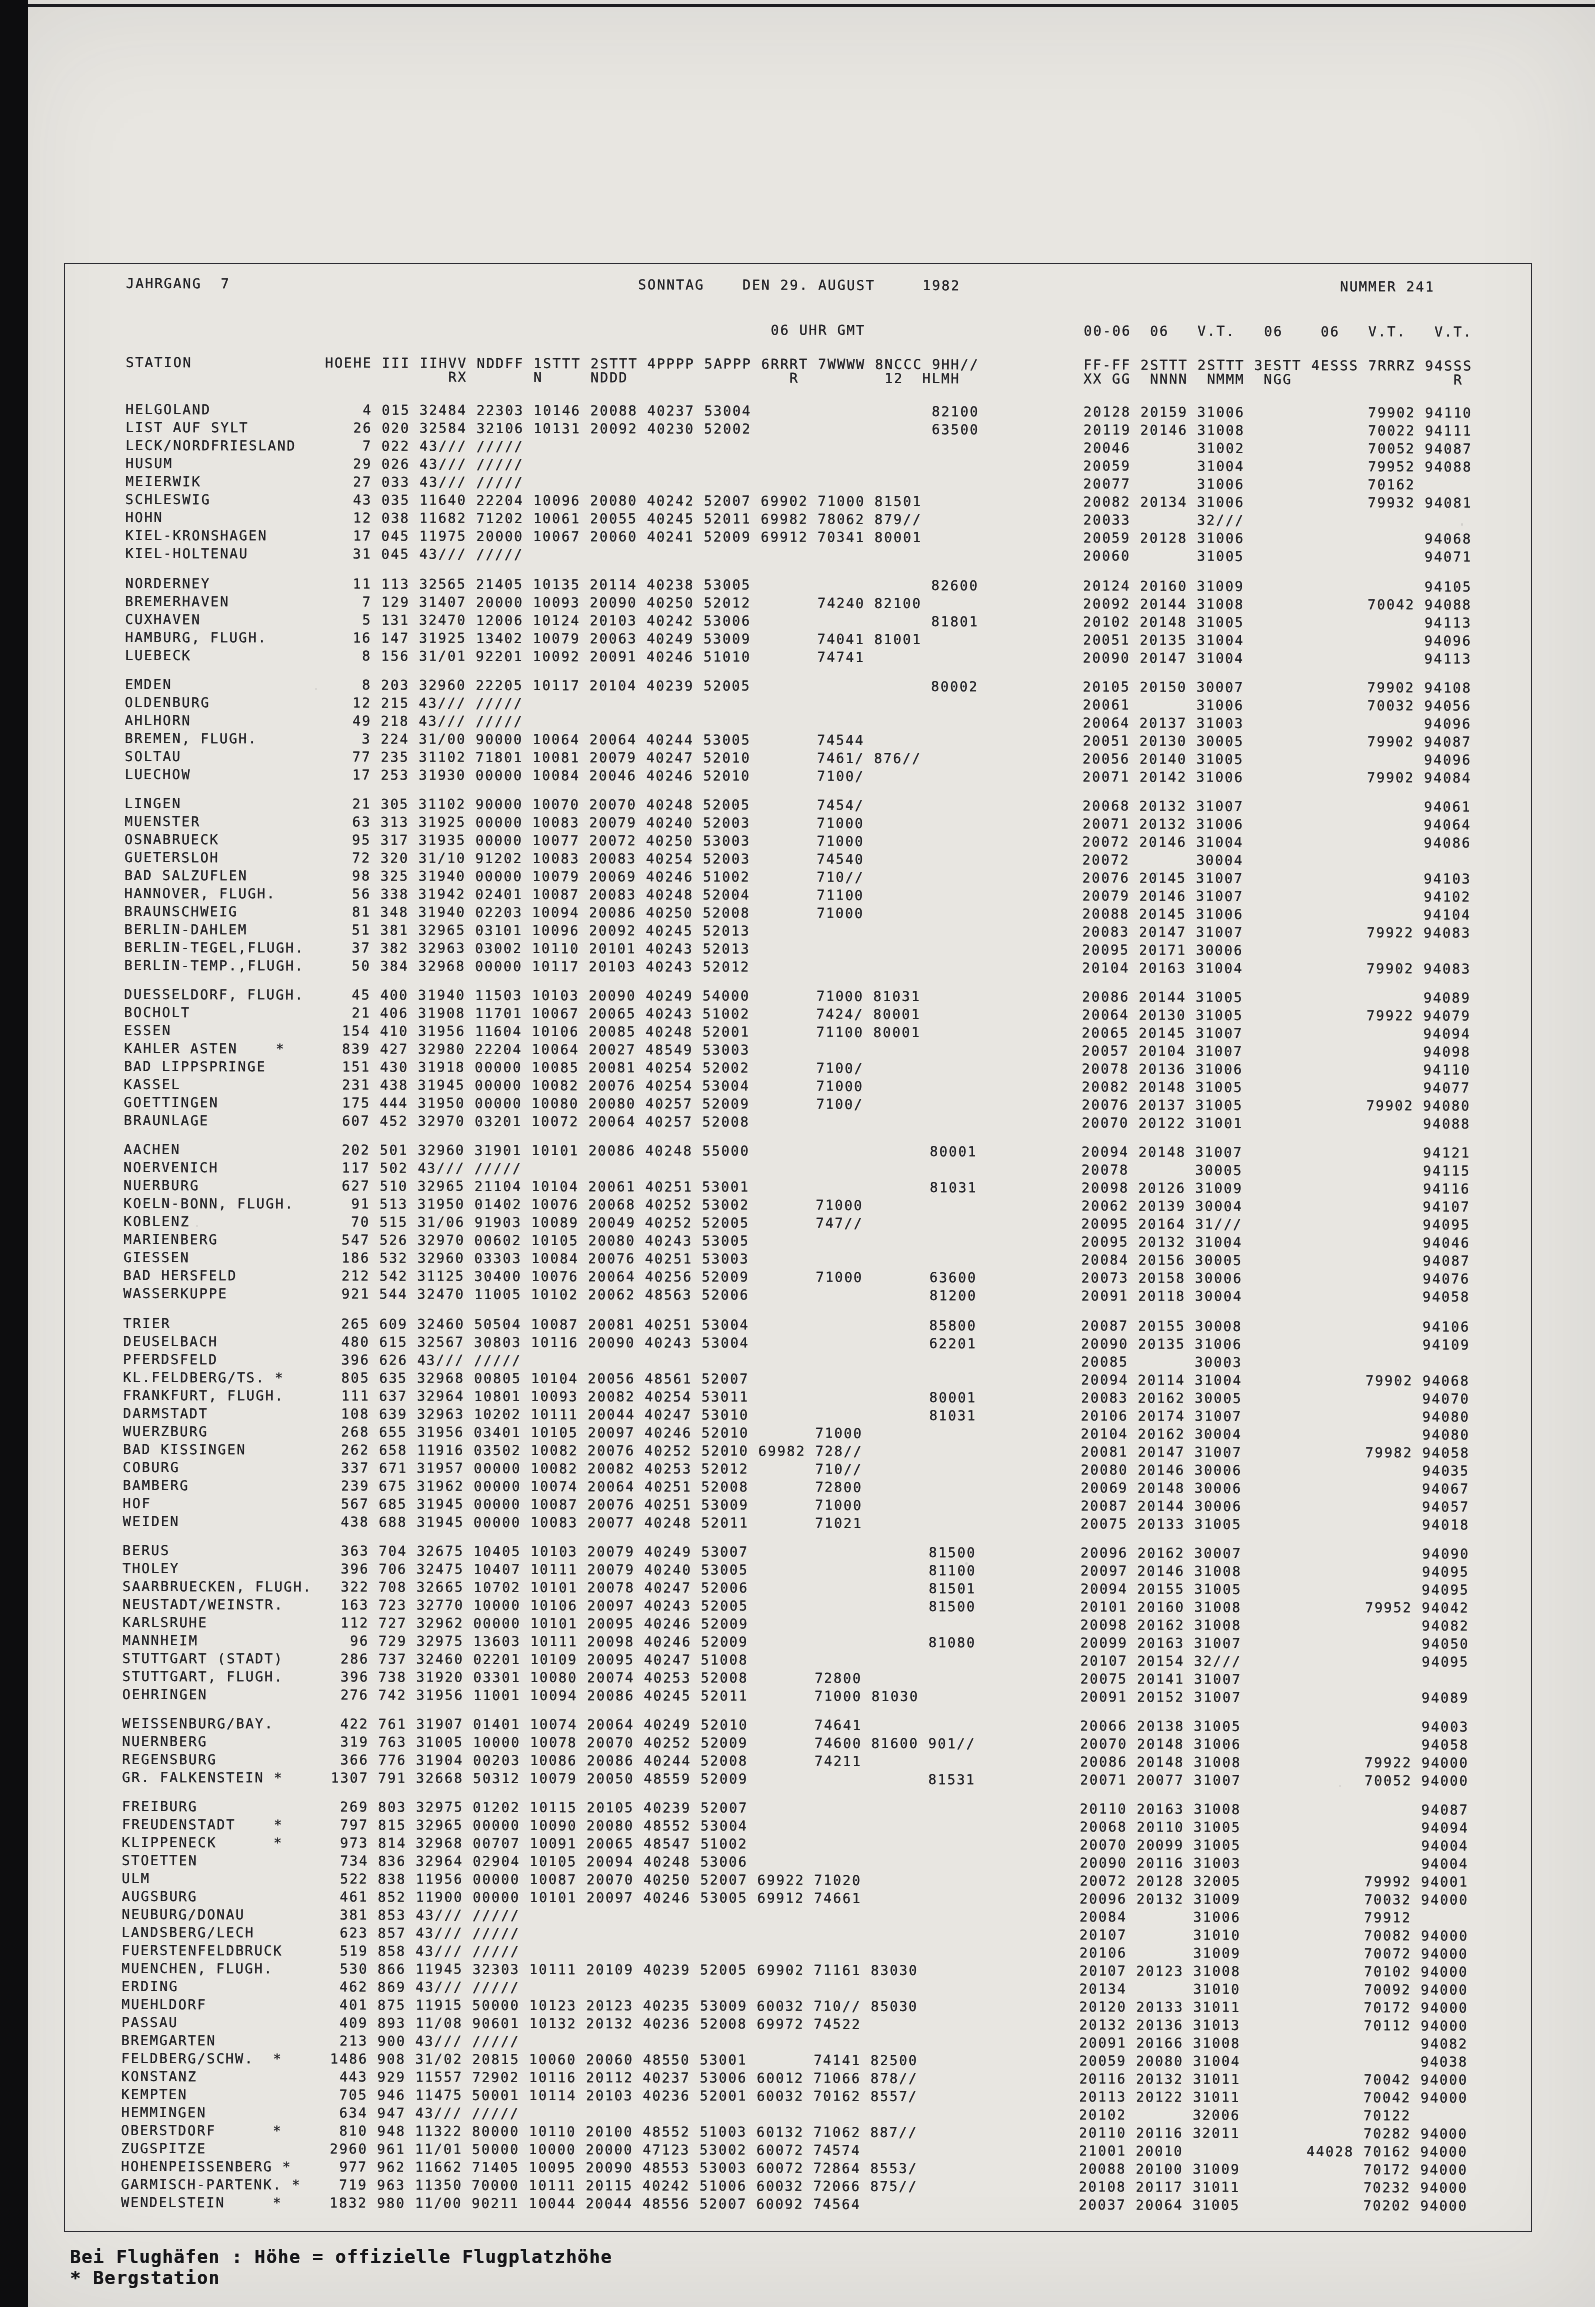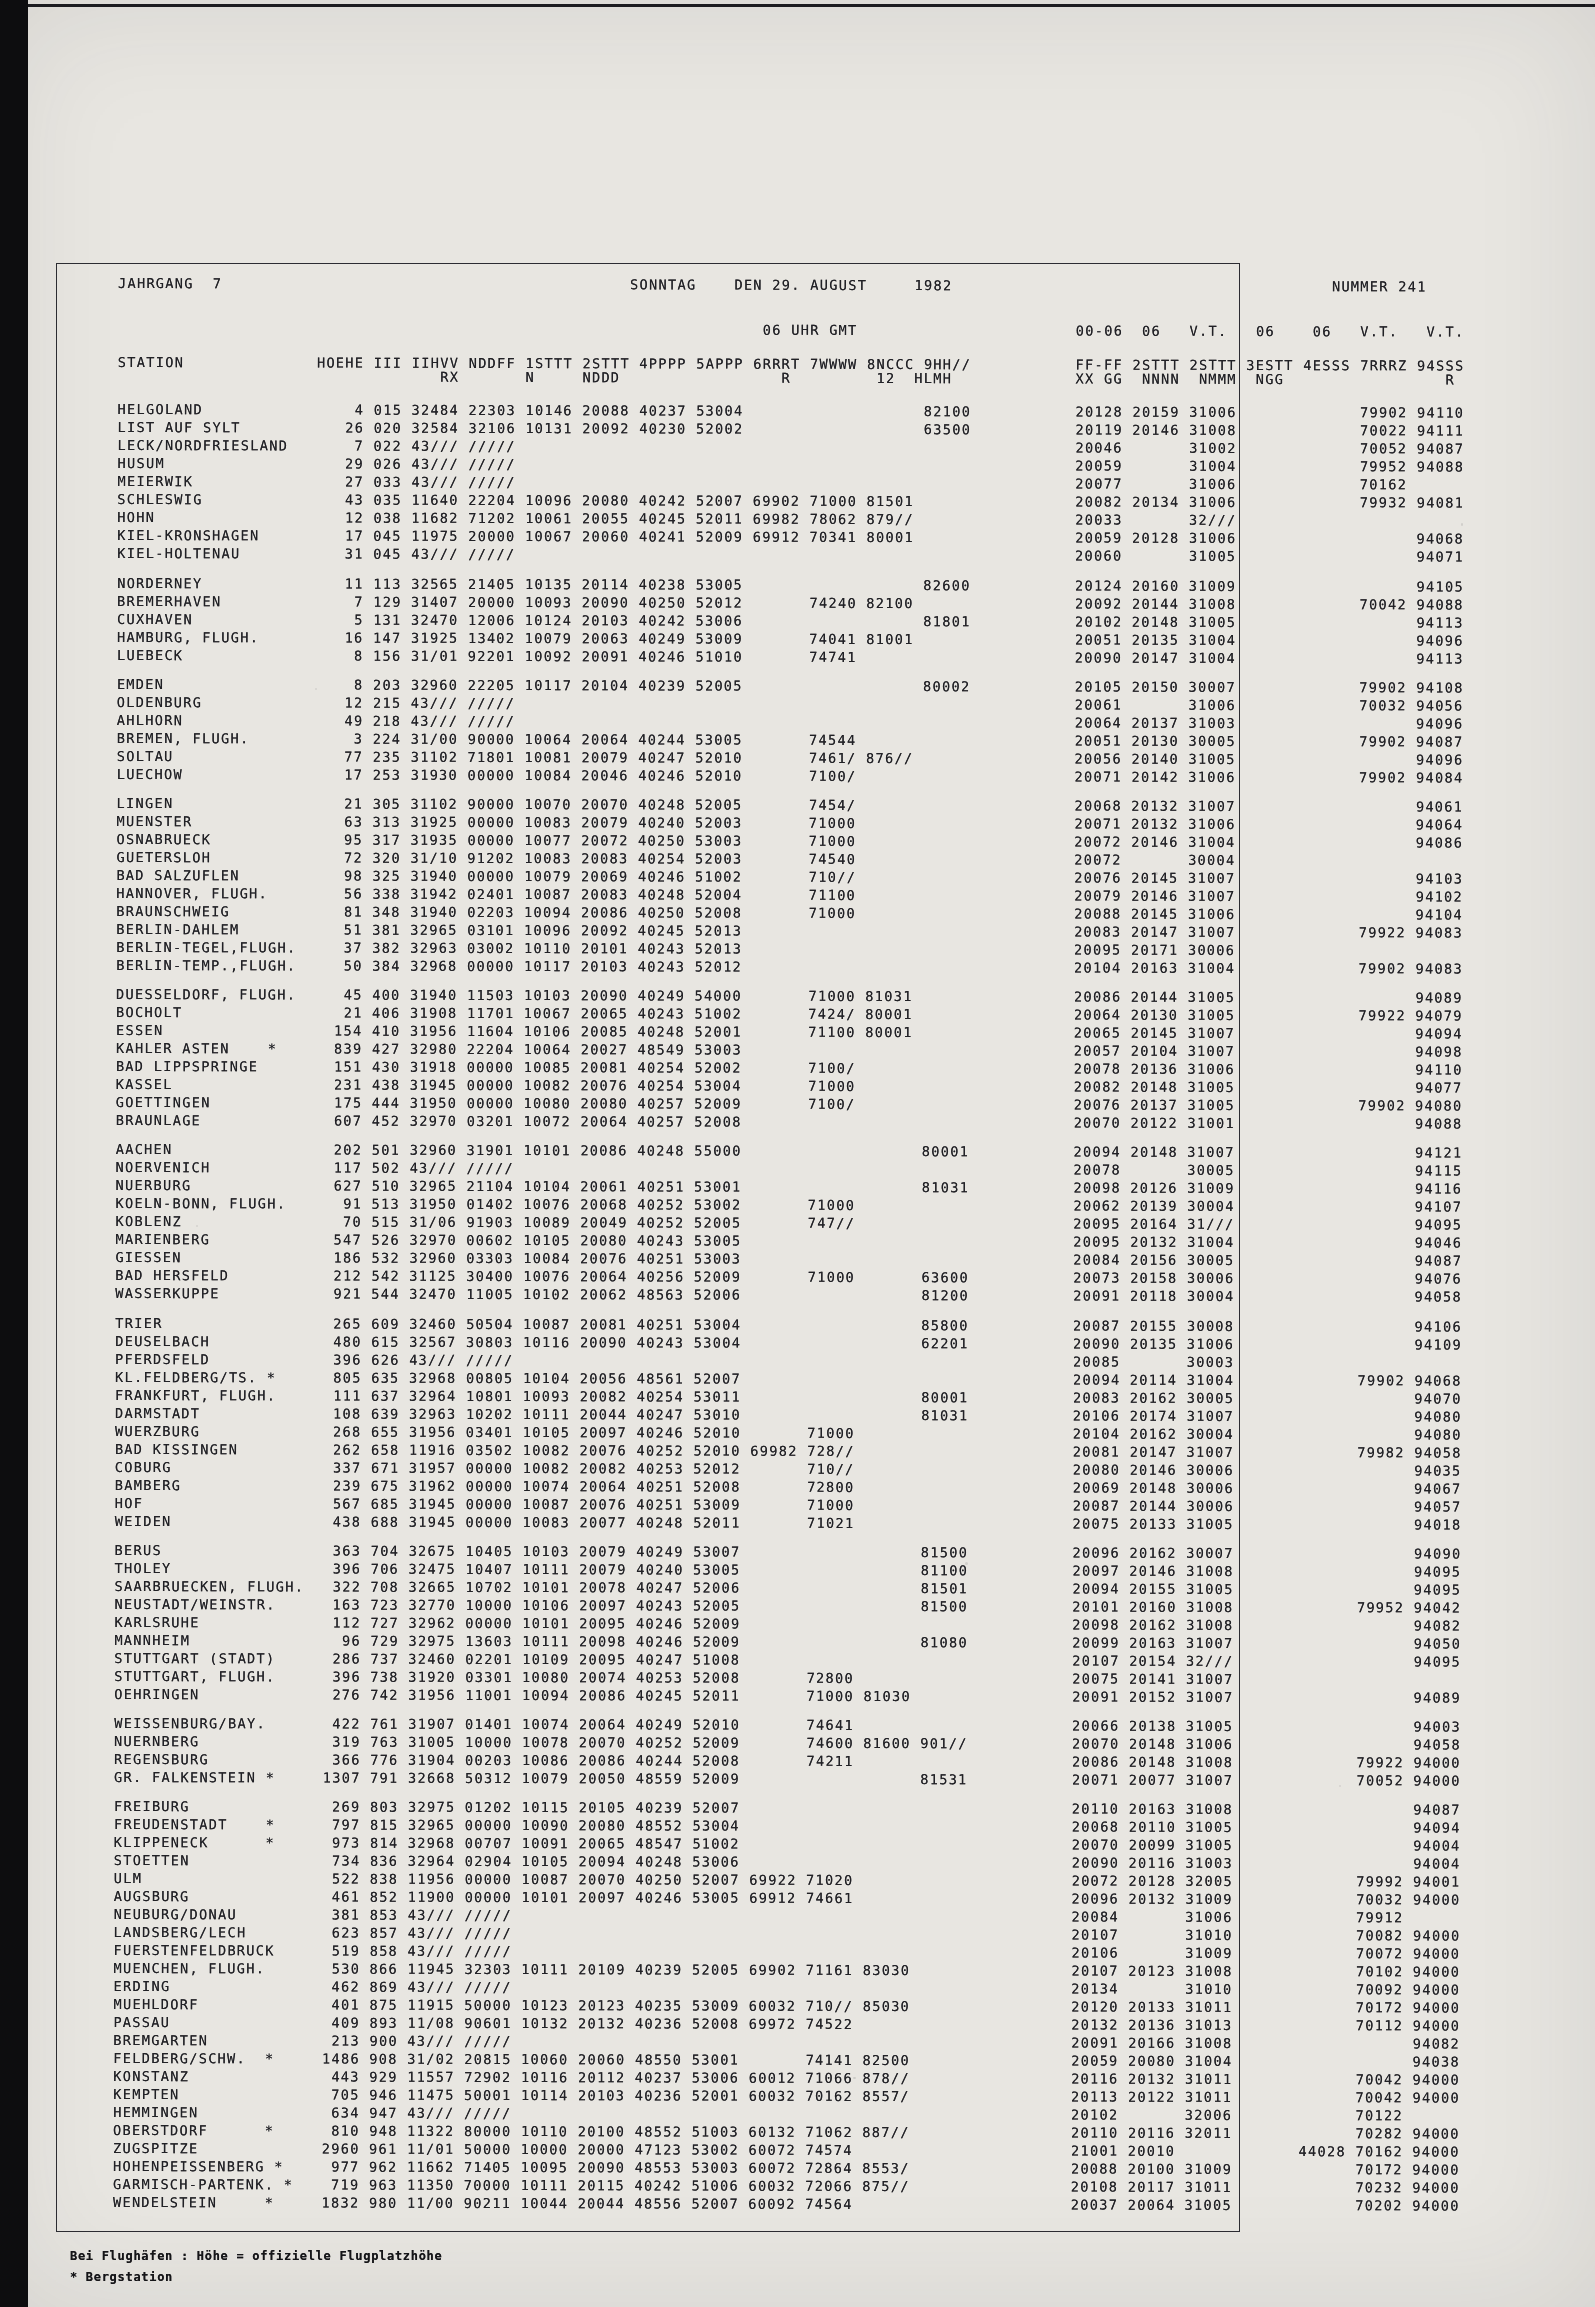--- a/index.html
+++ b/index.html
@@ -14,21 +14,21 @@
   }
   .scan-strip {
     position:absolute; left:0; top:0; width:28px; height:2307px;
     background:#0d0d0f;
   }
   .top-rule {
     position:absolute; left:28px; top:4px; width:1568px; height:3.2px;
     background:#1c1c20;
   }
   .sheet {
-    position:absolute; left:56px; top:263px; width:1184px; height:1969px;
+    position:absolute; left:64px; top:263px; width:1468px; height:1969px;
     border:1.6px solid #2c2c32;
     background:transparent;
   }
   .lines {
     position:absolute; left:61px; top:0; right:0;
     padding-top:9.6px;
     transform:rotate(0.15deg);
     transform-origin:top left;
   }
   .line {
@@ -43,21 +43,21 @@
   .line[data-name="time-row"]      { margin-top:27px; }
   .line[data-name="column-header-row"]    { margin-top:16px; }
   .line[data-name="column-subheader-row"] { margin-top:-3.2px; }
   .block { margin-top:11.2px; }
   .block.first-block { margin-top:15px; }
   .footer {
     position:absolute; left:70px; top:2246px;
   }
   .footer .line {
     font-weight:bold;
-    font-size:12px;
+    font-size:18px;
     letter-spacing:0.7px;
     line-height:21px; height:21px;
     color:#151518;
   }
   .speck { position:absolute; background:rgba(20,20,22,0.3); border-radius:50%; }
 </style>
 </head>
 <body data-name="scanned-weather-bulletin-page">
 
 <div class="scan-strip" data-name="scan-edge-strip"></div>

